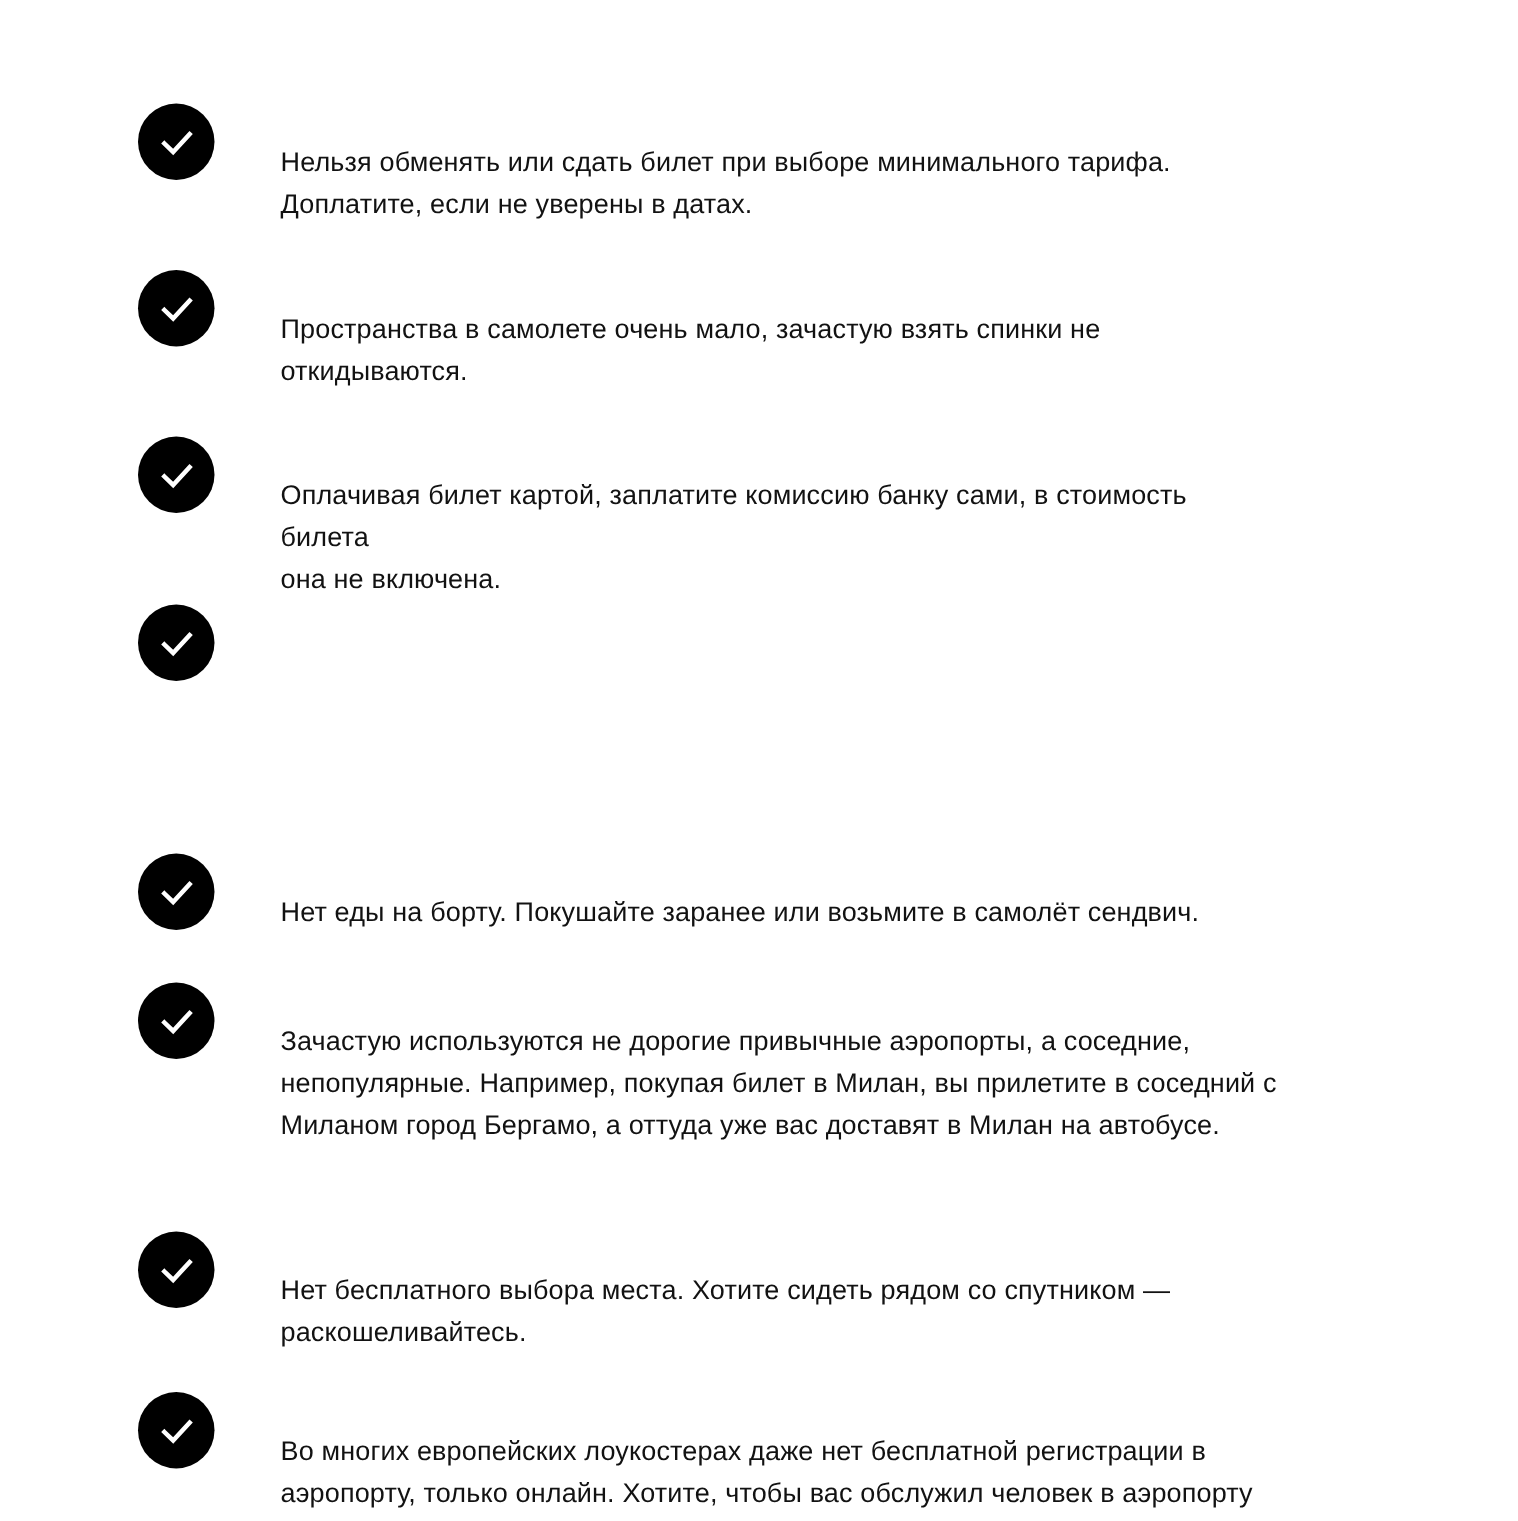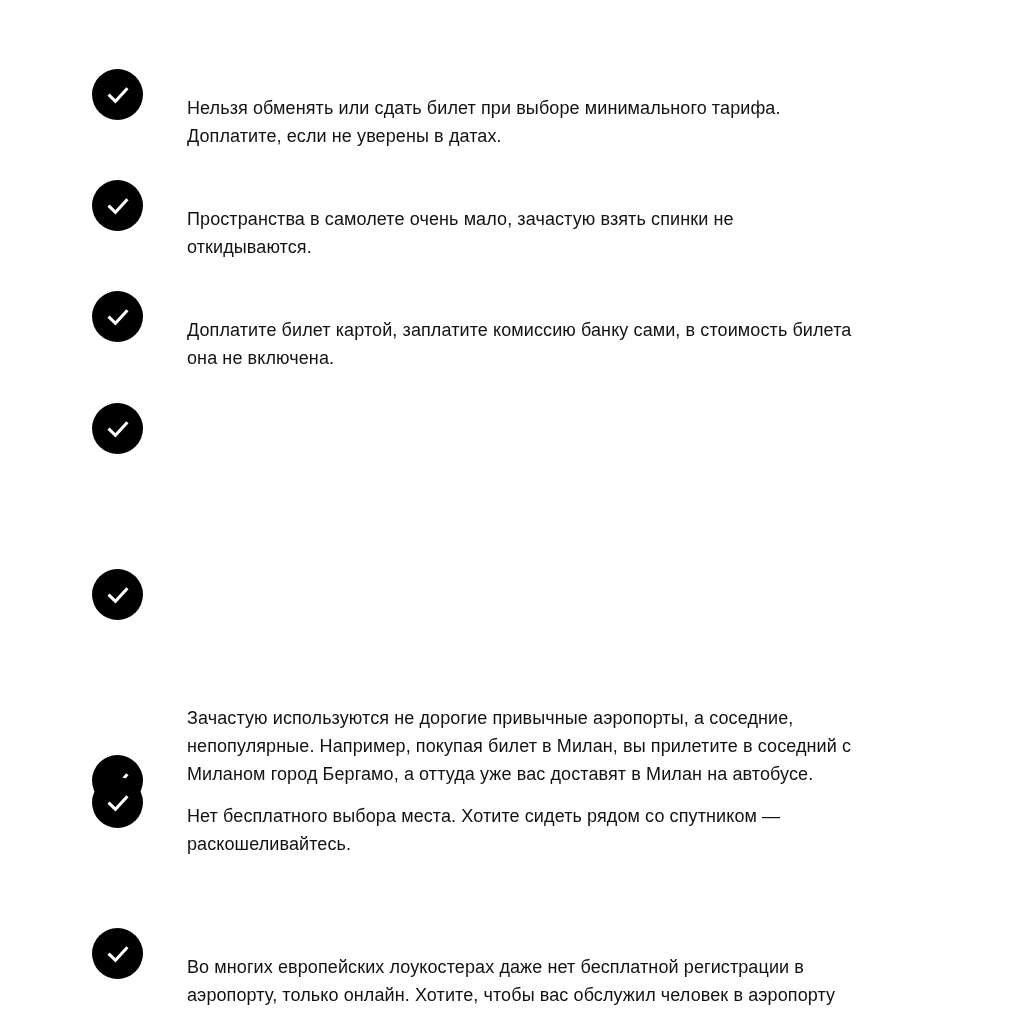--- a/index.html
+++ b/index.html
@@ -104,48 +104,49 @@
         </span>
         <p class="check-text">Пространства в самолете очень мало, зачастую взять спинки не
 откидываются.</p>
       </li>
       <li class="check-item" style="top: 254px;">
         <span class="check-icon">
           <svg viewBox="0 0 24 24" aria-hidden="true">
             <path d="M4.8 12.6 L9.8 17.4 L19.2 7.2" fill="none" stroke="#ffffff" stroke-width="2.6" stroke-linecap="square" stroke-linejoin="miter"></path>
           </svg>
         </span>
-        <p class="check-text">Доплатите билет картой, заплатите комиссию банку сами, в стоимость билета
+        <p class="check-text">Оплачивая билет картой, заплатите комиссию банку сами, в стоимость билета
 она не включена.</p>
       </li>
       <li class="check-item" style="top: 366px;">
         <span class="check-icon">
           <svg viewBox="0 0 24 24" aria-hidden="true">
             <path d="M4.8 12.6 L9.8 17.4 L19.2 7.2" fill="none" stroke="#ffffff" stroke-width="2.6" stroke-linecap="square" stroke-linejoin="miter"></path>
           </svg>
         </span>
       </li>
       <li class="check-item" style="top: 532px;">
         <span class="check-icon">
           <svg viewBox="0 0 24 24" aria-hidden="true">
             <path d="M4.8 12.6 L9.8 17.4 L19.2 7.2" fill="none" stroke="#ffffff" stroke-width="2.6" stroke-linecap="square" stroke-linejoin="miter"></path>
           </svg>
         </span>
+        <p class="check-text">Нет еды на борту. Покушайте заранее или возьмите в самолёт сендвич.</p>
       </li>
-      <li class="check-item" style="top: 642px; align-items: flex-end;">
+      <li class="check-item" style="top: 618px;">
         <span class="check-icon">
           <svg viewBox="0 0 24 24" aria-hidden="true">
             <path d="M4.8 12.6 L9.8 17.4 L19.2 7.2" fill="none" stroke="#ffffff" stroke-width="2.6" stroke-linecap="square" stroke-linejoin="miter"></path>
           </svg>
         </span>
         <p class="check-text">Зачастую используются не дорогие привычные аэропорты, а соседние,
 непопулярные. Например, покупая билет в Милан, вы прилетите в соседний с
 Миланом город Бергамо, а оттуда уже вас доставят в Милан на автобусе.</p>
       </li>
-      <li class="check-item" style="top: 740px;">
+      <li class="check-item" style="top: 784px;">
         <span class="check-icon">
           <svg viewBox="0 0 24 24" aria-hidden="true">
             <path d="M4.8 12.6 L9.8 17.4 L19.2 7.2" fill="none" stroke="#ffffff" stroke-width="2.6" stroke-linecap="square" stroke-linejoin="miter"></path>
           </svg>
         </span>
         <p class="check-text">Нет бесплатного выбора места. Хотите сидеть рядом со спутником —
 раскошеливайтесь.</p>
       </li>
       <li class="check-item" style="top: 891px;">
         <span class="check-icon">

